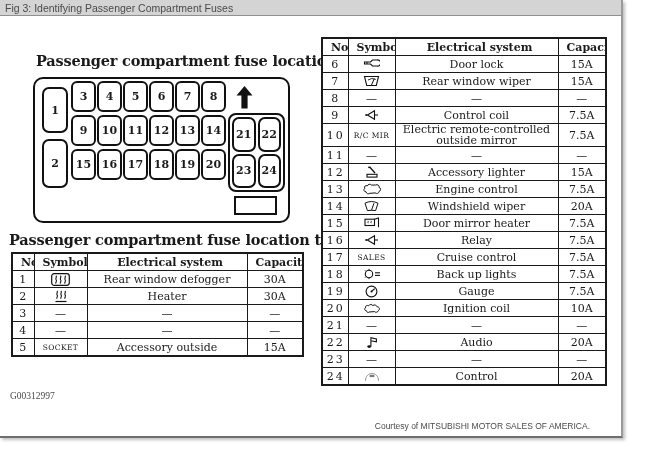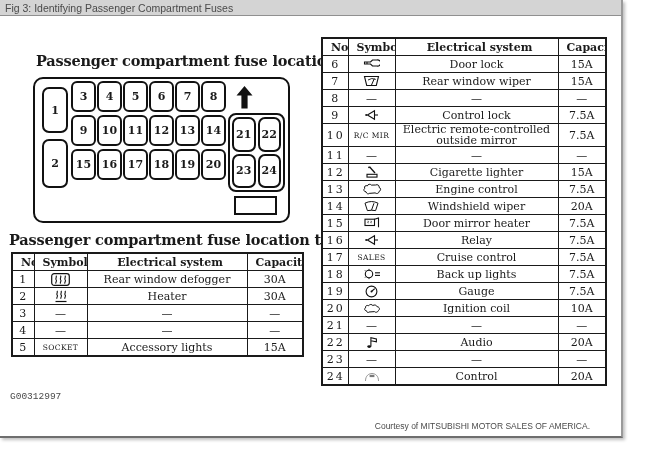--- a/index.html
+++ b/index.html
@@ -64,21 +64,21 @@
     line-height:11px; vertical-align:middle; overflow:hidden;
   }
   .fusetab th { font-weight:bold; font-size:11px;padding-left:8px; }
   td.c-no { letter-spacing:2px; padding-left:3px; }
   td.c-sym .sym-word { font-size:7.5px; letter-spacing:0.4px; }
   td.c-sym svg { vertical-align:middle; }
 
   
   .ref-code {
     position:absolute; left:10px; top:391px;
-    font-family:Liberation Mono, monospace; font-size:9.5px; color:var(--muted_text, #4a4a4a);
+    font-family:Liberation Serif, serif; font-size:9.5px; color:var(--muted_text, #4a4a4a);
   }
   .courtesy {
     position:absolute; right:31px; top:421px;
     font-family:"Liberation Sans", sans-serif; font-size:8.5px; color:var(--muted_text, #4a4a4a);
   }
 </style>
 </head>
 <body>
 
 <div class="page">
@@ -176,21 +176,21 @@
         </tr>
         <tr>
           <td class="c-no">4</td>
           <td class="c-sym">—</td>
           <td>—</td>
           <td>—</td>
         </tr>
         <tr>
           <td class="c-no">5</td>
           <td class="c-sym"><span class="sym-word">SOCKET</span></td>
-          <td>Accessory lights</td>
+          <td>Accessory outside</td>
           <td>15A</td>
         </tr>
       </tbody>
   </table>
 
   <table class="fusetab" id="rightTable">
     <colgroup>
         <col style="width:26px">
         <col style="width:47px">
         <col style="width:163px">
@@ -230,21 +230,21 @@
           <td>—</td>
           <td>—</td>
         </tr>
         <tr>
           <td class="c-no">9</td>
           <td class="c-sym"><span><svg width="15" height="12" viewBox="0 0 15 12">
                 <path d="M10.5 1.8 L3.4 6 L10.5 10.2 Z" fill="none" stroke="#111" stroke-width="1.1"></path>
                 <line x1="10.5" y1="6" x2="14" y2="6" stroke="#111" stroke-width="1.1"></line>
                 <circle cx="2.2" cy="6" r="1" fill="#111"></circle>
               </svg></span></td>
-          <td>Control lock</td>
+          <td>Control coil</td>
           <td>7.5A</td>
         </tr>
         <tr>
           <td class="c-no">10</td>
           <td class="c-sym"><span class="sym-word">R/C MIR</span></td>
           <td>Electric remote-controlled outside mirror</td>
           <td>7.5A</td>
         </tr>
         <tr>
           <td class="c-no">11</td>
@@ -252,21 +252,21 @@
           <td>—</td>
           <td>—</td>
         </tr>
         <tr>
           <td class="c-no">12</td>
           <td class="c-sym"><span><svg width="16" height="12" viewBox="0 0 16 12">
                 <line x1="5.5" y1="0.8" x2="11" y2="7" stroke="#111" stroke-width="1.3"></line>
                 <circle cx="5" cy="1.3" r="0.9" fill="#111"></circle>
                 <rect x="3" y="8.3" width="10" height="2.8" fill="none" stroke="#111" stroke-width="1.1"></rect>
               </svg></span></td>
-          <td>Cigarette lighter</td>
+          <td>Accessory lighter</td>
           <td>15A</td>
         </tr>
         <tr>
           <td class="c-no">13</td>
           <td class="c-sym"><span><svg width="20" height="12" viewBox="0 0 20 12">
                 <path d="M4 8.8 C1.8 8.8 1.2 6.4 2.7 5.4 C1.8 3.4 3.8 1.9 5.3 2.9 C5.9 1 8.4 0.8 9.4 2.1 L13.6 2 C15.6 1 17.6 2.5 17.1 4.4 C19.1 4.9 19.1 7.9 17.1 8.4 C17.1 10.4 14.6 11.1 13.1 9.9 L7.2 10.4 C6.2 11.4 4.5 10.7 4 8.8 Z" fill="none" stroke="#111" stroke-width="1"></path>
               </svg></span></td>
           <td>Engine control</td>
           <td>7.5A</td>
         </tr>

